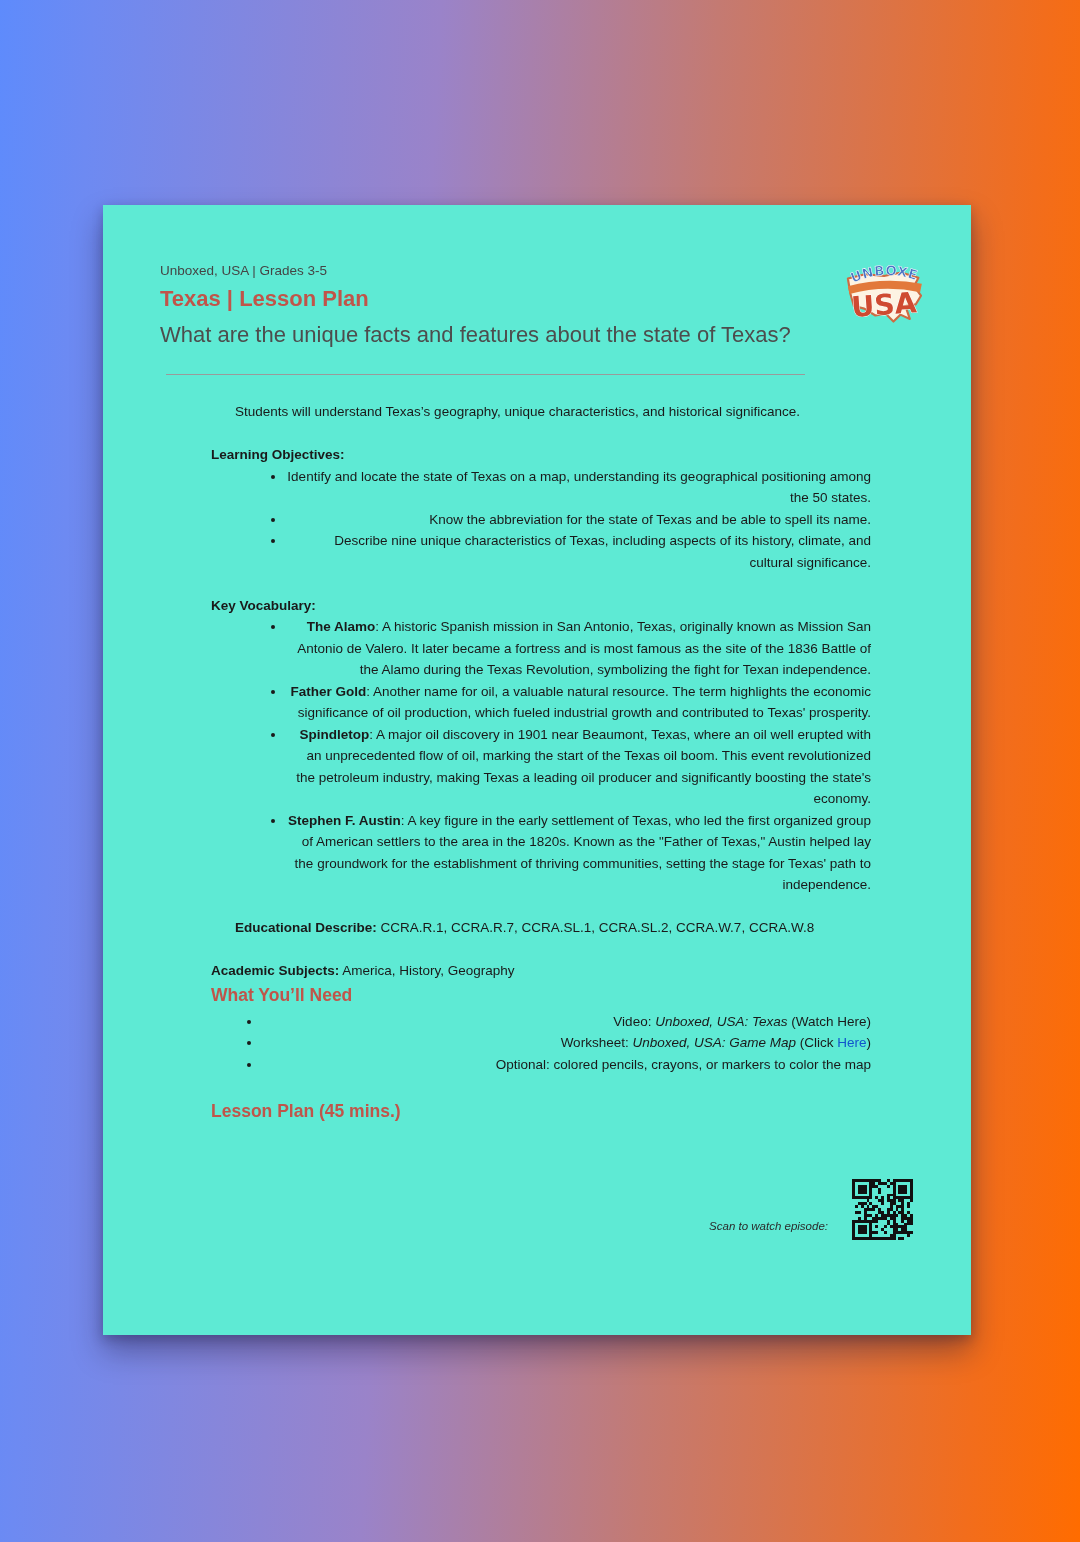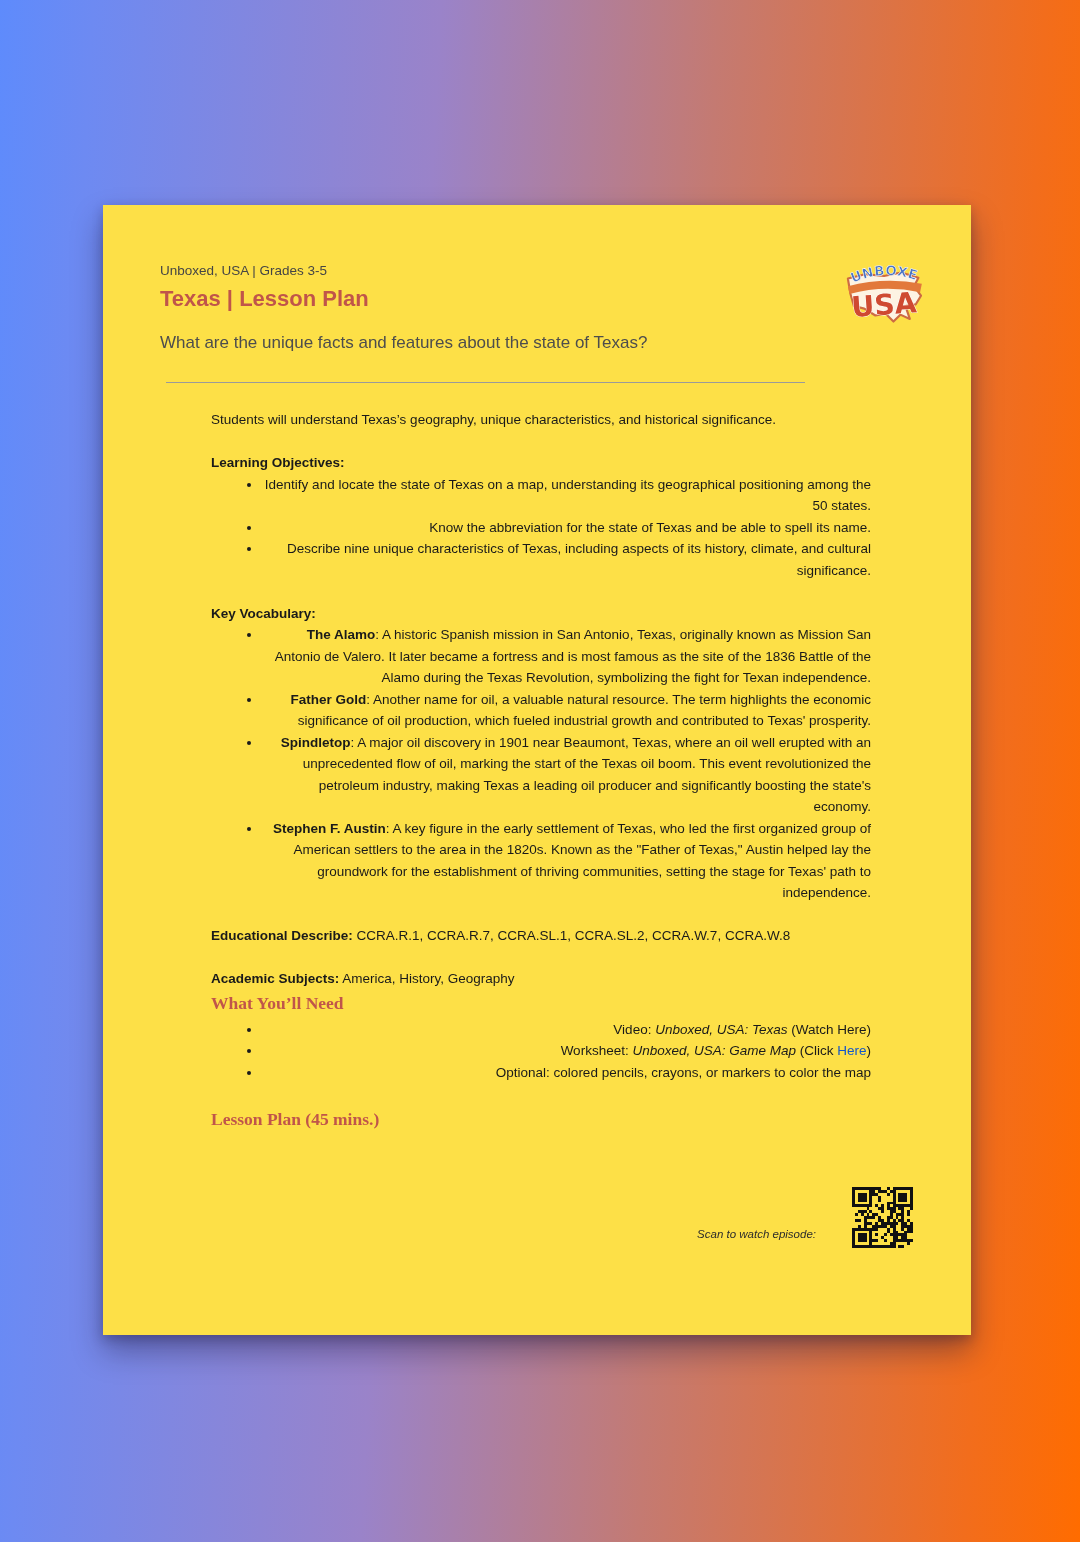--- a/index.html
+++ b/index.html
@@ -9,63 +9,63 @@
     background: linear-gradient(93deg,
       #5e8bfc 0%, #6d8af2 8%, #9a83c9 38%,
       #c47a72 62%, #f26d1c 90%, #ff6c00 100%);
     overflow: hidden;
     position: relative;
   }
   .page {
     position: absolute;
     left: 103px; top: 205px;
     width: 868px; height: 1130px;
-    background: #fde047;
+    background: #5eead4;
     box-shadow: 0 16px 28px rgba(25, 20, 60, 0.40), 0 4px 10px rgba(25,20,60,0.25);
   }
   
   .header { position: relative; padding: 57px 57px 0 57px; }
   .eyebrow {
     font-size: 13.5px; color: #454545; line-height: 18px;
   }
   .doc-title {
     font-size: 22px; font-weight: bold; color: #c0554a;
     line-height: 28px; margin-top: 5px;
   }
   .doc-subtitle {
-    font-size: 17px; color: #4d4d4d; line-height: 24px; margin-top: 18px;
+    font-size: 22px; color: #4d4d4d; line-height: 24px; margin-top: 10px;
   }
   .logo {
     position: absolute; top: 46px; right: 44px;
     width: 86px; height: 88px;
   }
   .divider {
     border: none; border-top: 1.5px solid #9a9a9a;
     margin: 27px 109px 0 6px;
   }
   
   .content {
     padding: 26px 100px 0 108px;
     font-size: 13.5px; color: #1a1a1a; line-height: 21.5px;
   }
-  .blank-gap { margin-bottom: 21.5px; }
+  .blank-gap { margin-bottom: 21.5px; margin-left: 24px; }
   b, .bold { font-weight: bold; }
   ul { margin: 0; padding-left: 51px; list-style: disc outside; }
   ul li { padding-left: 1px; text-align: right; }
   .red-heading {
-    color: #c0554a; font-size: 17.5px; font-weight: bold; line-height: 26px; font-family: Liberation Serif, serif;
+    color: #c0554a; font-size: 17.5px; font-weight: bold; line-height: 26px;
   }
   .needs-heading { margin-bottom: 3px; }
   .lesson-heading { margin-top: 23px; }
   .link { color: #1155cc; cursor: pointer; }
   .italic { font-style: italic; }
   
   .qr-row {
     margin-top: 55px; margin-right: -42px;
-    display: flex; justify-content: flex-end; align-items: flex-end; gap: 36px;
+    display: flex; justify-content: flex-end; align-items: flex-end; gap: 24px;
   }
   .qr-caption {
     font-size: 11.5px; font-style: italic; color: #2b2b2b;
     padding-bottom: 3px;
   }
   .qr-box { width: 61px; height: 61px; }
   .qr-box svg { width: 100%; height: 100%; display: block; }
 </style>
 </head>
 <body>

